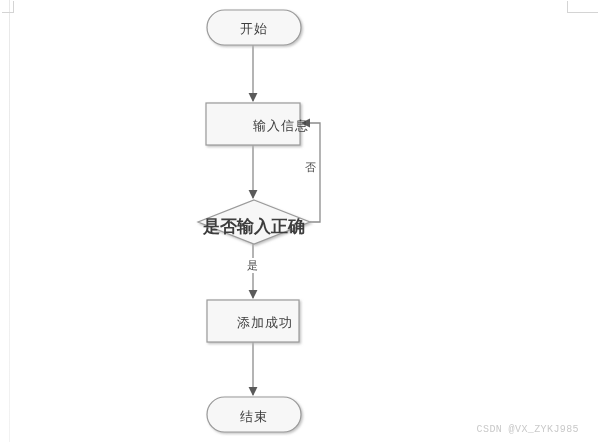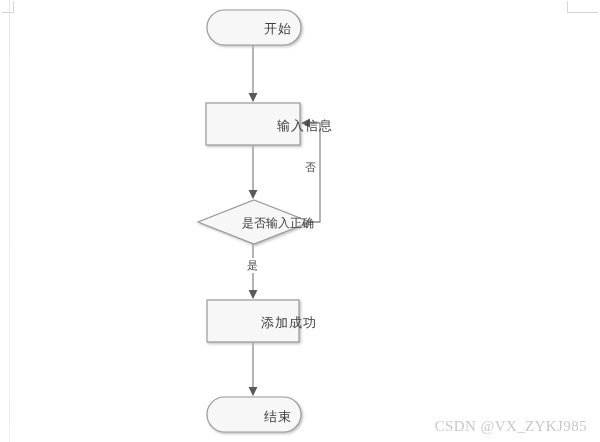--- a/index.html
+++ b/index.html
@@ -46,38 +46,37 @@
 
   .shape-text {
     position: absolute;
     font-family: "Liberation Serif", "DejaVu Serif", serif;
     font-size: 13px;
     color: #3d3d3d;
     white-space: nowrap;
     text-align: center;
     letter-spacing: 1px;
     pointer-events: none;
-    padding-left: 24px;
   }
   .edge-label {
     position: absolute;
     font-family: "Liberation Serif", "DejaVu Serif", serif;
     font-size: 11px;
     color: #4a4a4a;
     background: #ffffff;
     padding: 0 1px;
     white-space: nowrap;
   }
 
   .watermark {
     position: absolute;
-    right: 13px;
+    right: 21px;
     bottom: 7px;
-    font-family: Liberation Serif, serif;
-    font-size: 15px;
+    font-family: Liberation Mono, monospace;
+    font-size: 10px;
     color: #c9c9c9;
     letter-spacing: 0.4px;
     white-space: nowrap;
   }
 </style>
 </head>
 <body>
 
 <div id="canvas">
 
@@ -117,21 +116,21 @@
       <rect x="207" y="300" width="92" height="42" fill="#f7f7f7" stroke="#9a9a9a" stroke-width="1.2" filter="url(#softshadow)"></rect>
 
       <rect x="207" y="397" width="94" height="35" rx="17.5" ry="17.5" fill="#f7f7f7" stroke="#9a9a9a" stroke-width="1.2" filter="url(#softshadow)"></rect>
     </g>
   </svg>
 
   <div class="shape-text" style="left:207px; top:20px; width:94px;">开始</div>
 
   <div class="shape-text" style="left:206px; top:117px; width:94px;margin-left:28px;">输入信息</div>
 
-  <div class="shape-text" style="left:198px; top:215px; width:112px; font-size:12px; letter-spacing:0;">是否输入正确</div>
+  <div class="shape-text" style="left:198px; top:215px; width:112px; font-size:17px; letter-spacing:0;font-weight:bold;">是否输入正确</div>
 
   <div class="shape-text" style="left:207px; top:314px; width:116px;">添加成功</div>
 
   <div class="shape-text" style="left:207px; top:408px; width:94px;">结束</div>
 
   <div class="edge-label" style="left:304px; top:160px;">否</div>
 
   <div class="edge-label" style="left:246px; top:258px;">是</div>
 
   <div class="watermark">CSDN @VX_ZYKJ985</div>

